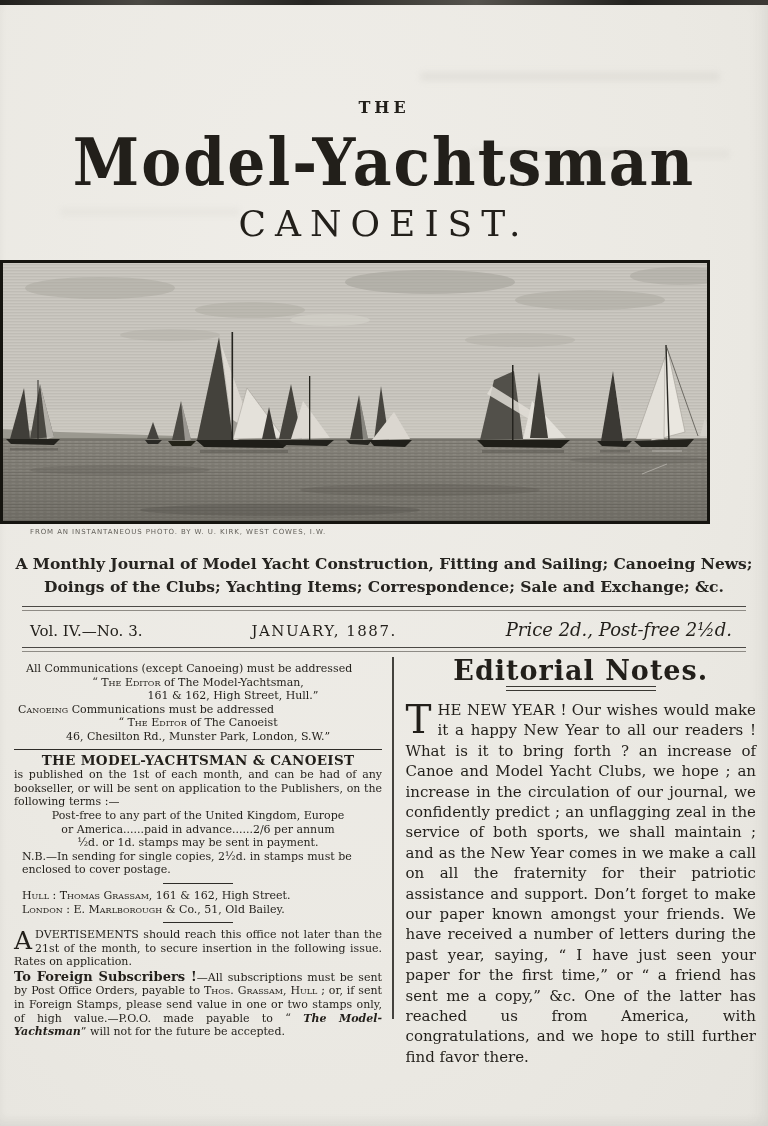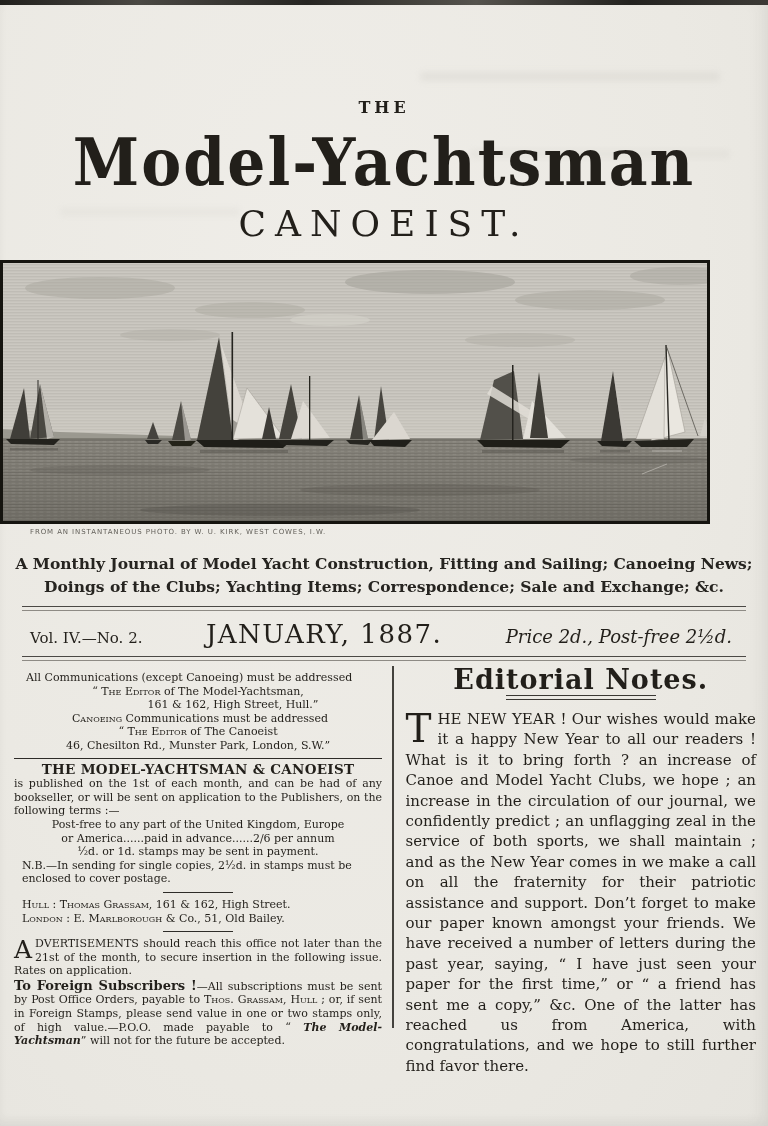--- a/index.html
+++ b/index.html
@@ -25,40 +25,40 @@
   figure svg{display:block;width:710px;height:264px;}
   figcaption{margin:4px 0 0 30px;font-family:"DejaVu Sans",sans-serif;font-size:7px;
              letter-spacing:.9px;color:#63605a;text-transform:uppercase;}
 
   .subtitle{margin:12px 8px 0;text-align:center;font-weight:bold;font-size:15.5px;line-height:23px;color:#262420;}
 
   .rule-double{margin:0 22px;height:3px;border-top:1px solid #4b4945;border-bottom:1px solid #8e8b85;}
   .rd1{margin-top:8px;}
   .issue-row{display:flex;justify-content:space-between;align-items:baseline;padding:8px 36px 7px 30px;}
   .vol{font-size:15px;}
-  .date{font-size:26px;letter-spacing:1.5px;}
+  .date{font-size:15px;letter-spacing:1.5px;}
   .price{font-size:18px;font-style:italic;}
 
   .columns{display:flex;margin:3px 8px 0;}
   .col-left{width:368px;padding:5px 10px 0 6px;font-size:11px;line-height:13.6px;}
   .divider{width:1.5px;background:#44423d;margin:2px 0 0 0;height:362px;}
   .col-right{flex:1;padding:2px 4px 0 12px;font-size:15px;line-height:20.4px;}
 
   .just{text-align:justify;}
   .sc{font-variant:small-caps;}
   .i{}
   .bi{font-weight:bold;font-style:italic;}
   .lead{font-weight:bold;font-size:13px;}
 
   .comm{margin-top:2px;}
   .cl{min-height:13.6px;}
   .cl:nth-child(1){text-align:left;padding-left:12px;}
   .cl:nth-child(2){text-align:center;}
   .cl:nth-child(3){text-align:center;padding-left:70px;}
-  .cl:nth-child(4){text-align:center;padding-left:4px;}
+  .cl:nth-child(4){text-align:left;padding-left:4px;}
   .cl:nth-child(5){text-align:center;}
   .cl:nth-child(6){text-align:center;}
 
   .hr-full{border-top:1.5px solid #2e2c28;margin:5px 0 4px;}
   .pub-heading{margin:2px 0 1px;text-align:center;font-size:13.5px;letter-spacing:.3px;font-weight:bold;}
   .pub-body{margin:0;}
   .term{text-align:center;}
   .nb{margin:0;padding-left:8px;}
   .hr-short{width:70px;border-top:1px solid #2e2c28;margin:6px auto 5px;}
   .publine{padding-left:8px;}
@@ -189,21 +189,21 @@
     <figcaption>From an Instantaneous Photo. by W. U. Kirk, West Cowes, I.W.</figcaption>
   </figure>
 
   <p class="subtitle">
     <span>A Monthly Journal of Model Yacht Construction, Fitting and Sailing; Canoeing News;</span><br>
     <span>Doings of the Clubs; Yachting Items; Correspondence; Sale and Exchange; &amp;c.</span>
   </p>
 
   <div class="rule-double rd1"></div>
   <div class="issue-row">
-    <span class="vol">Vol. IV.—No. 2.</span>
+    <span class="vol">Vol. IV.—No. 3.</span>
     <span class="date">JANUARY, 1887.</span>
     <span class="price">Price 2d., Post-free 2½d.</span>
   </div>
   <div class="rule-double"></div>
 
   <div class="columns">
     <div class="col-left">
       <div class="comm">
         <div class="cl"><span>All Communications (except Canoeing) must be addressed</span></div>
         <div class="cl"><span>“ </span><span class="sc">The Editor</span><span> of </span><span class="i">The Model-Yachtsman,</span></div>

